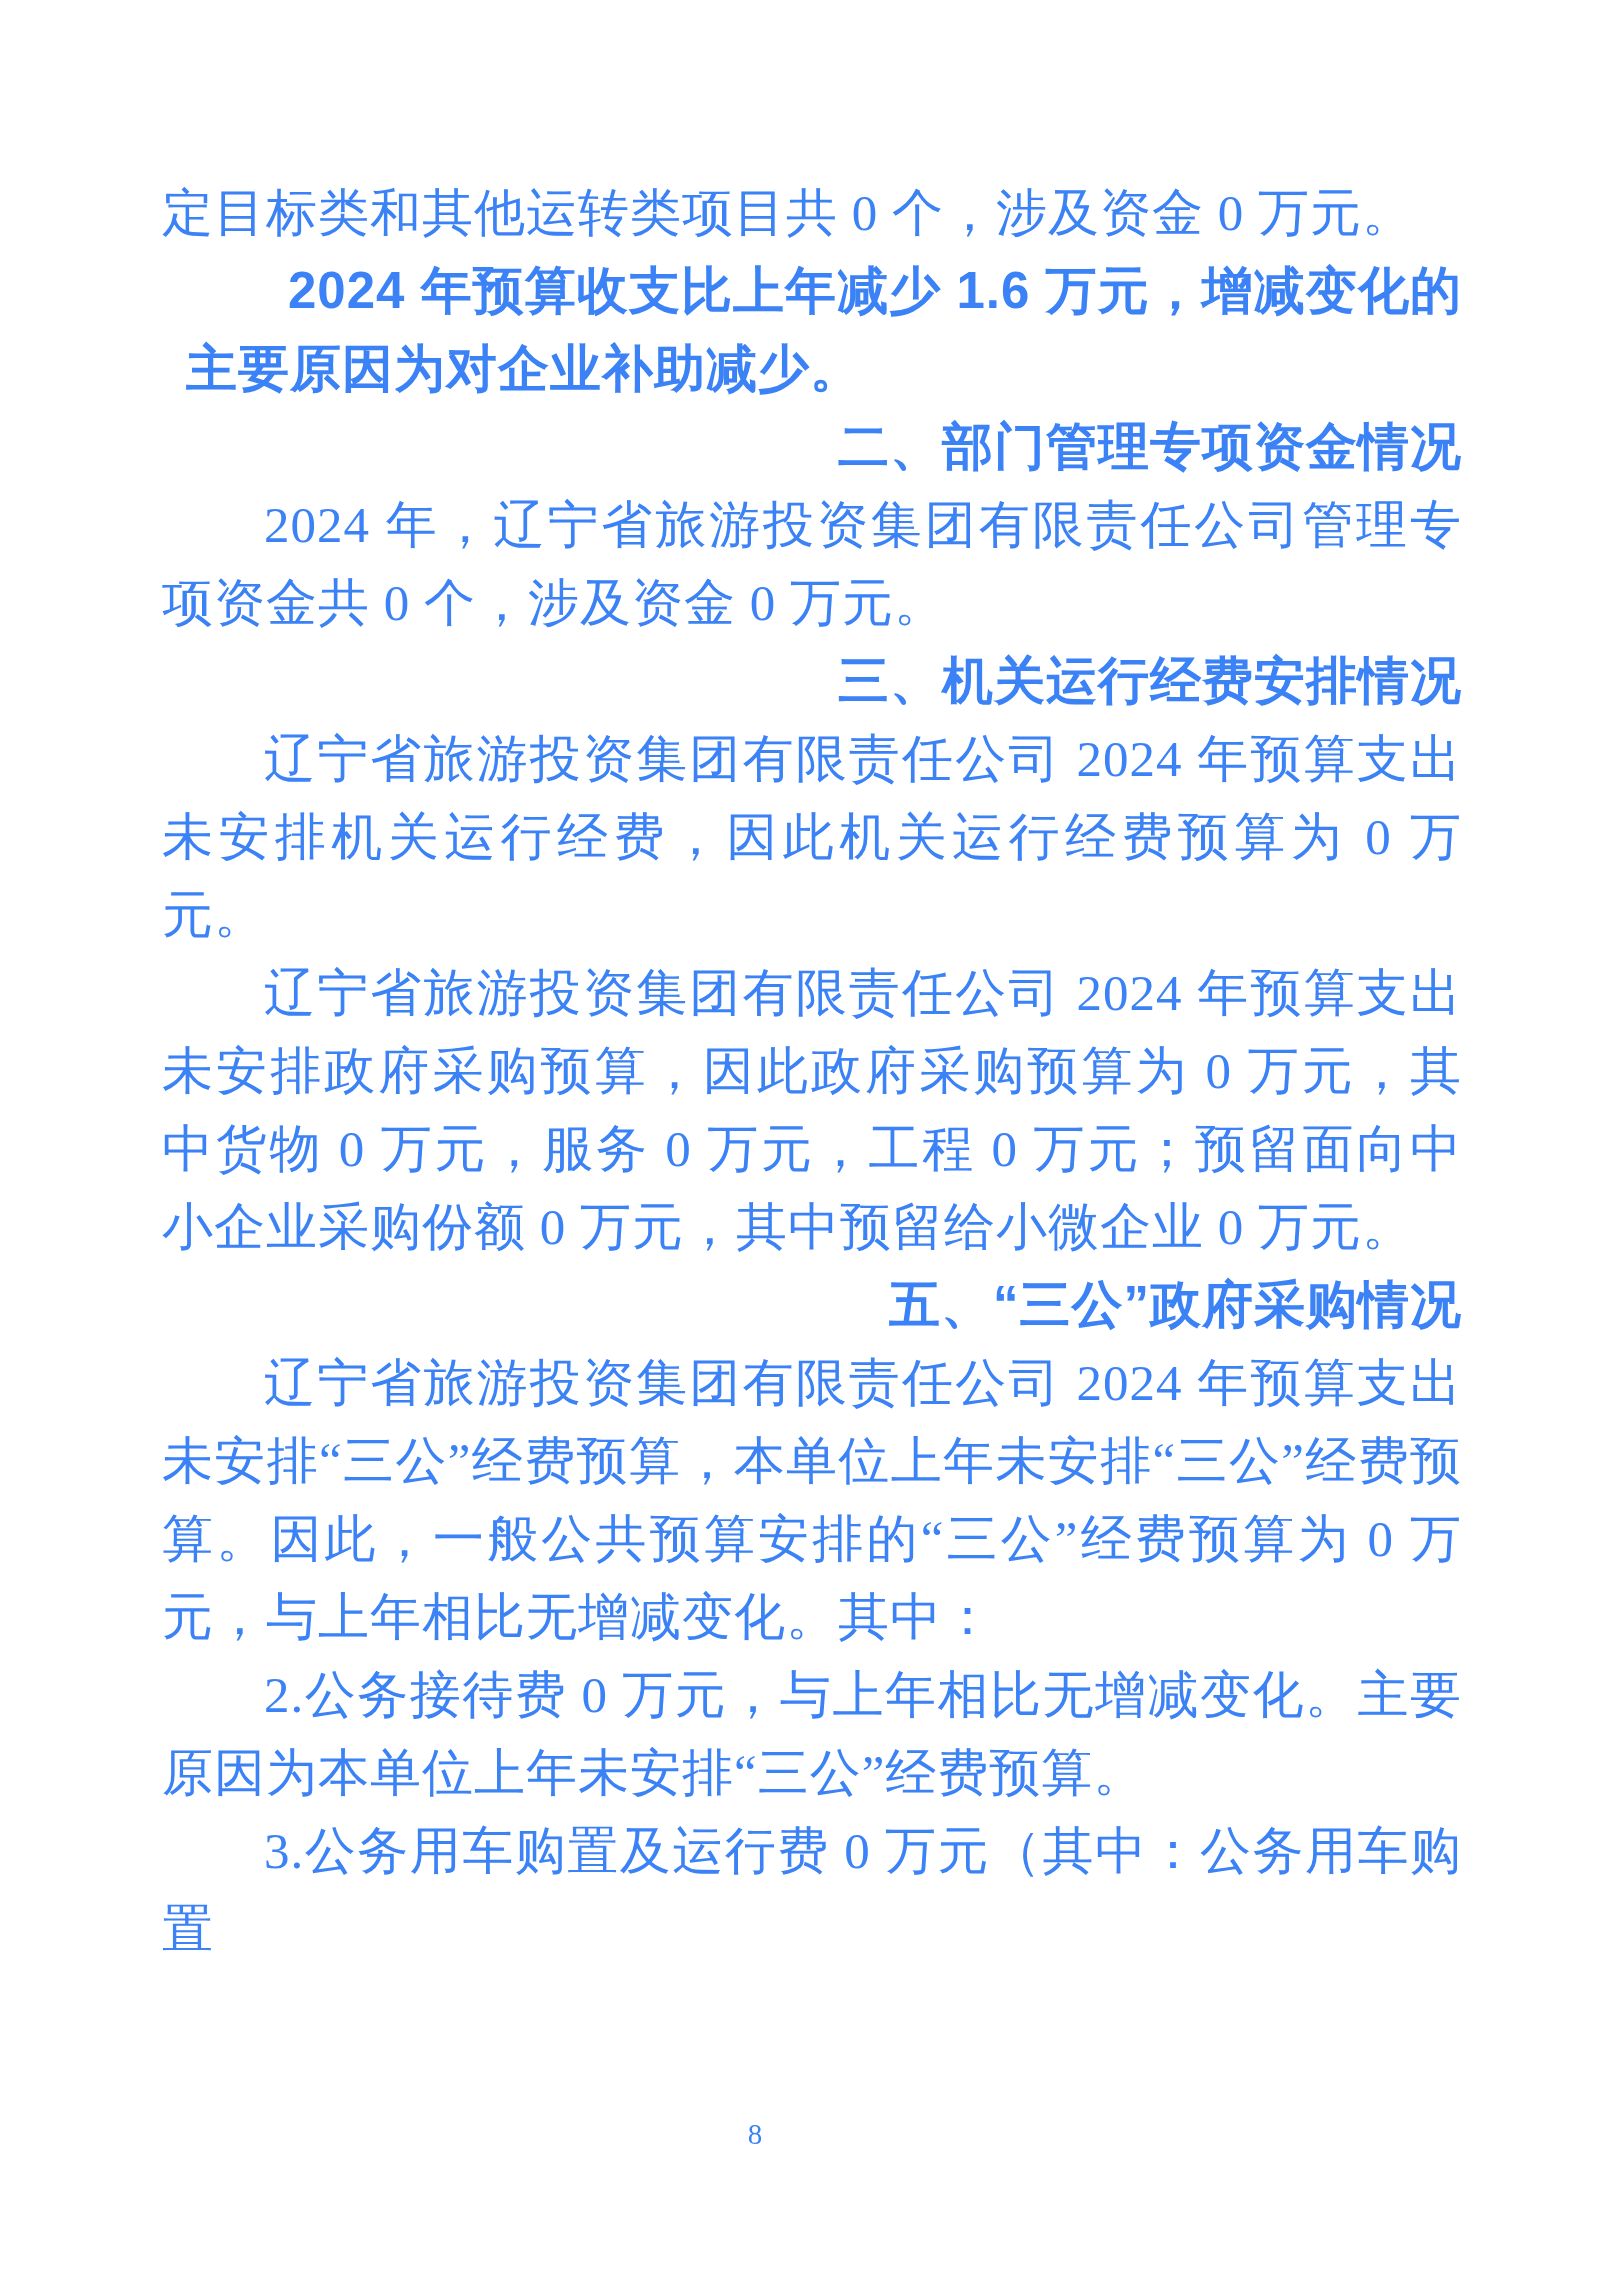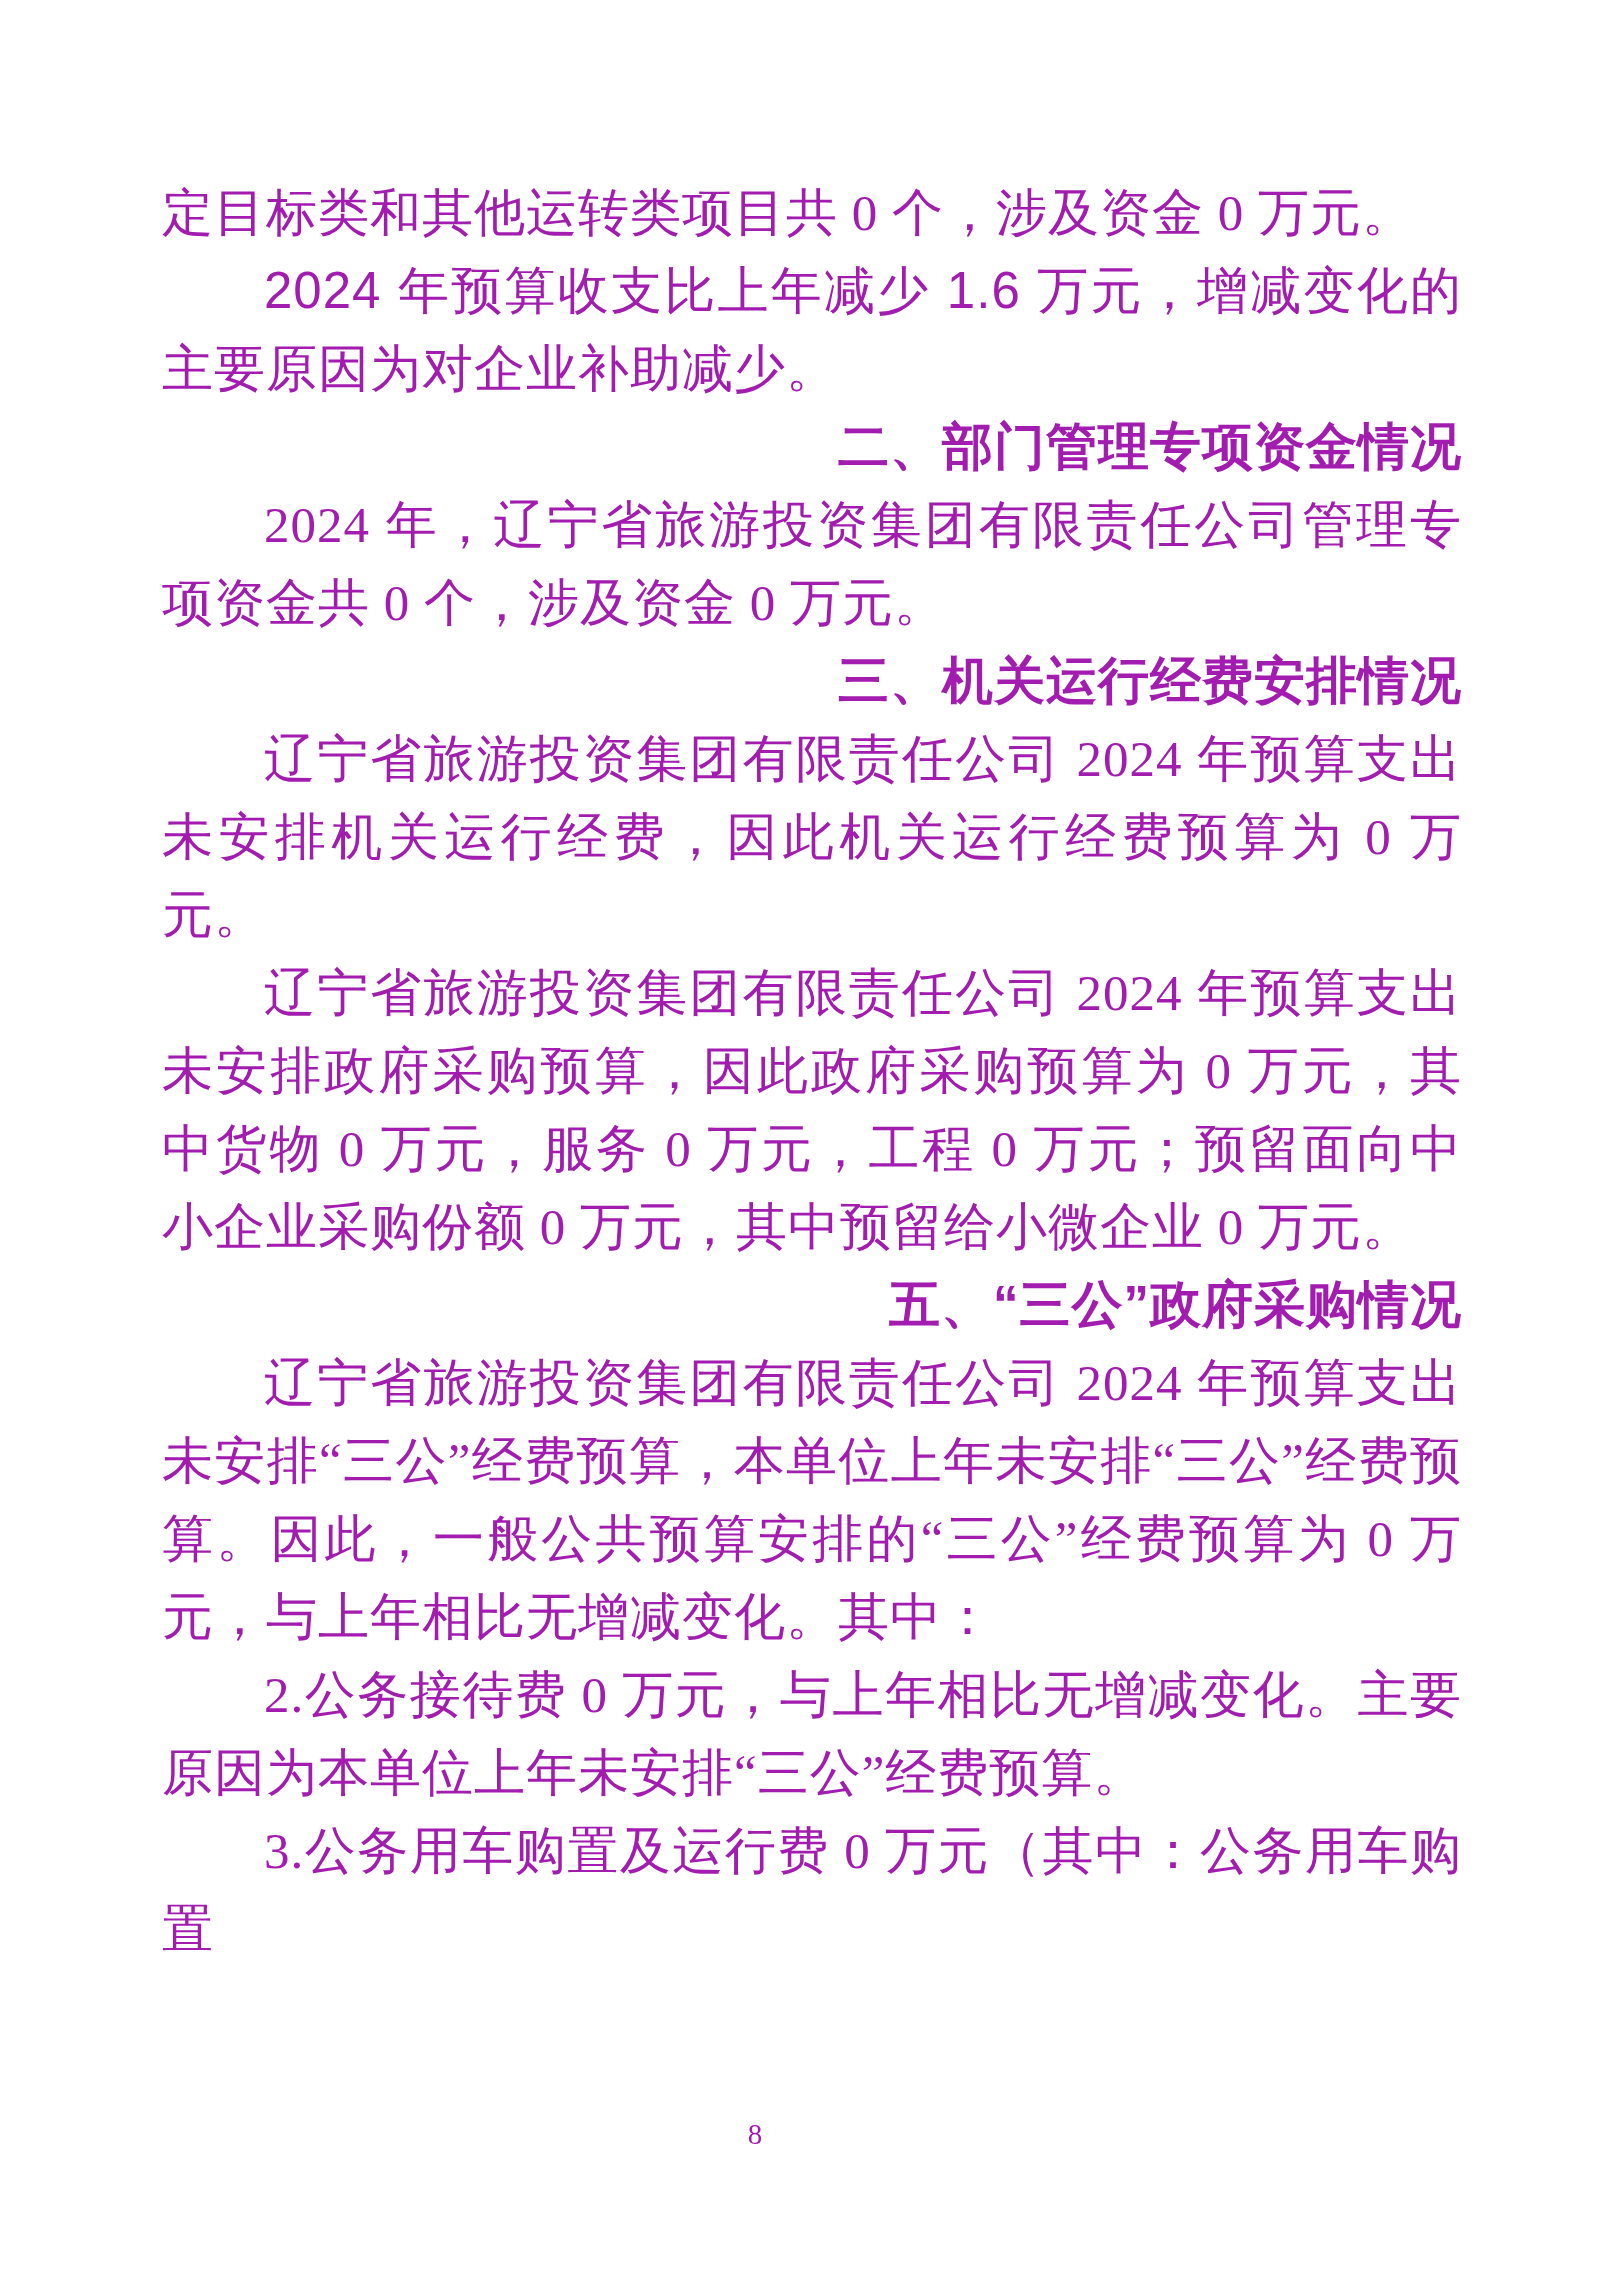--- a/index.html
+++ b/index.html
@@ -7,21 +7,21 @@
     padding: 0;
     background: #ffffff;
   }
   .page {
     position: relative;
     width: 1510px;
     height: 2293px;
     background: #ffffff;
     overflow: hidden;
     font-family: "Liberation Serif", "DejaVu Serif", serif;
-    color: #a21caf;
+    color: #3b82f6;
   }
   .text-block {
     position: absolute;
     left: 162px;
     width: 1300px;
     top: 174px;
   }
   .para {
     margin: 0;
     font-size: 51px;
@@ -30,21 +30,22 @@
     text-indent: 2em;
     letter-spacing: 1px;
     font-family: "Liberation Serif", "DejaVu Serif", serif;
     font-weight: normal;
   }
   .para.continuation {
     text-indent: 0;
   }
   .para.emphasis {
     font-family: "Liberation Sans", "DejaVu Sans", sans-serif;
-    font-weight: normal;
+    font-weight: bold;
+    margin-left: 24px;
   }
   .para.heading {
     font-family: "Liberation Sans", "DejaVu Sans", sans-serif;
     font-weight: bold;
     text-align: right;
   }
   .footer {
     position: absolute;
     top: 2115px;
     left: 0;

